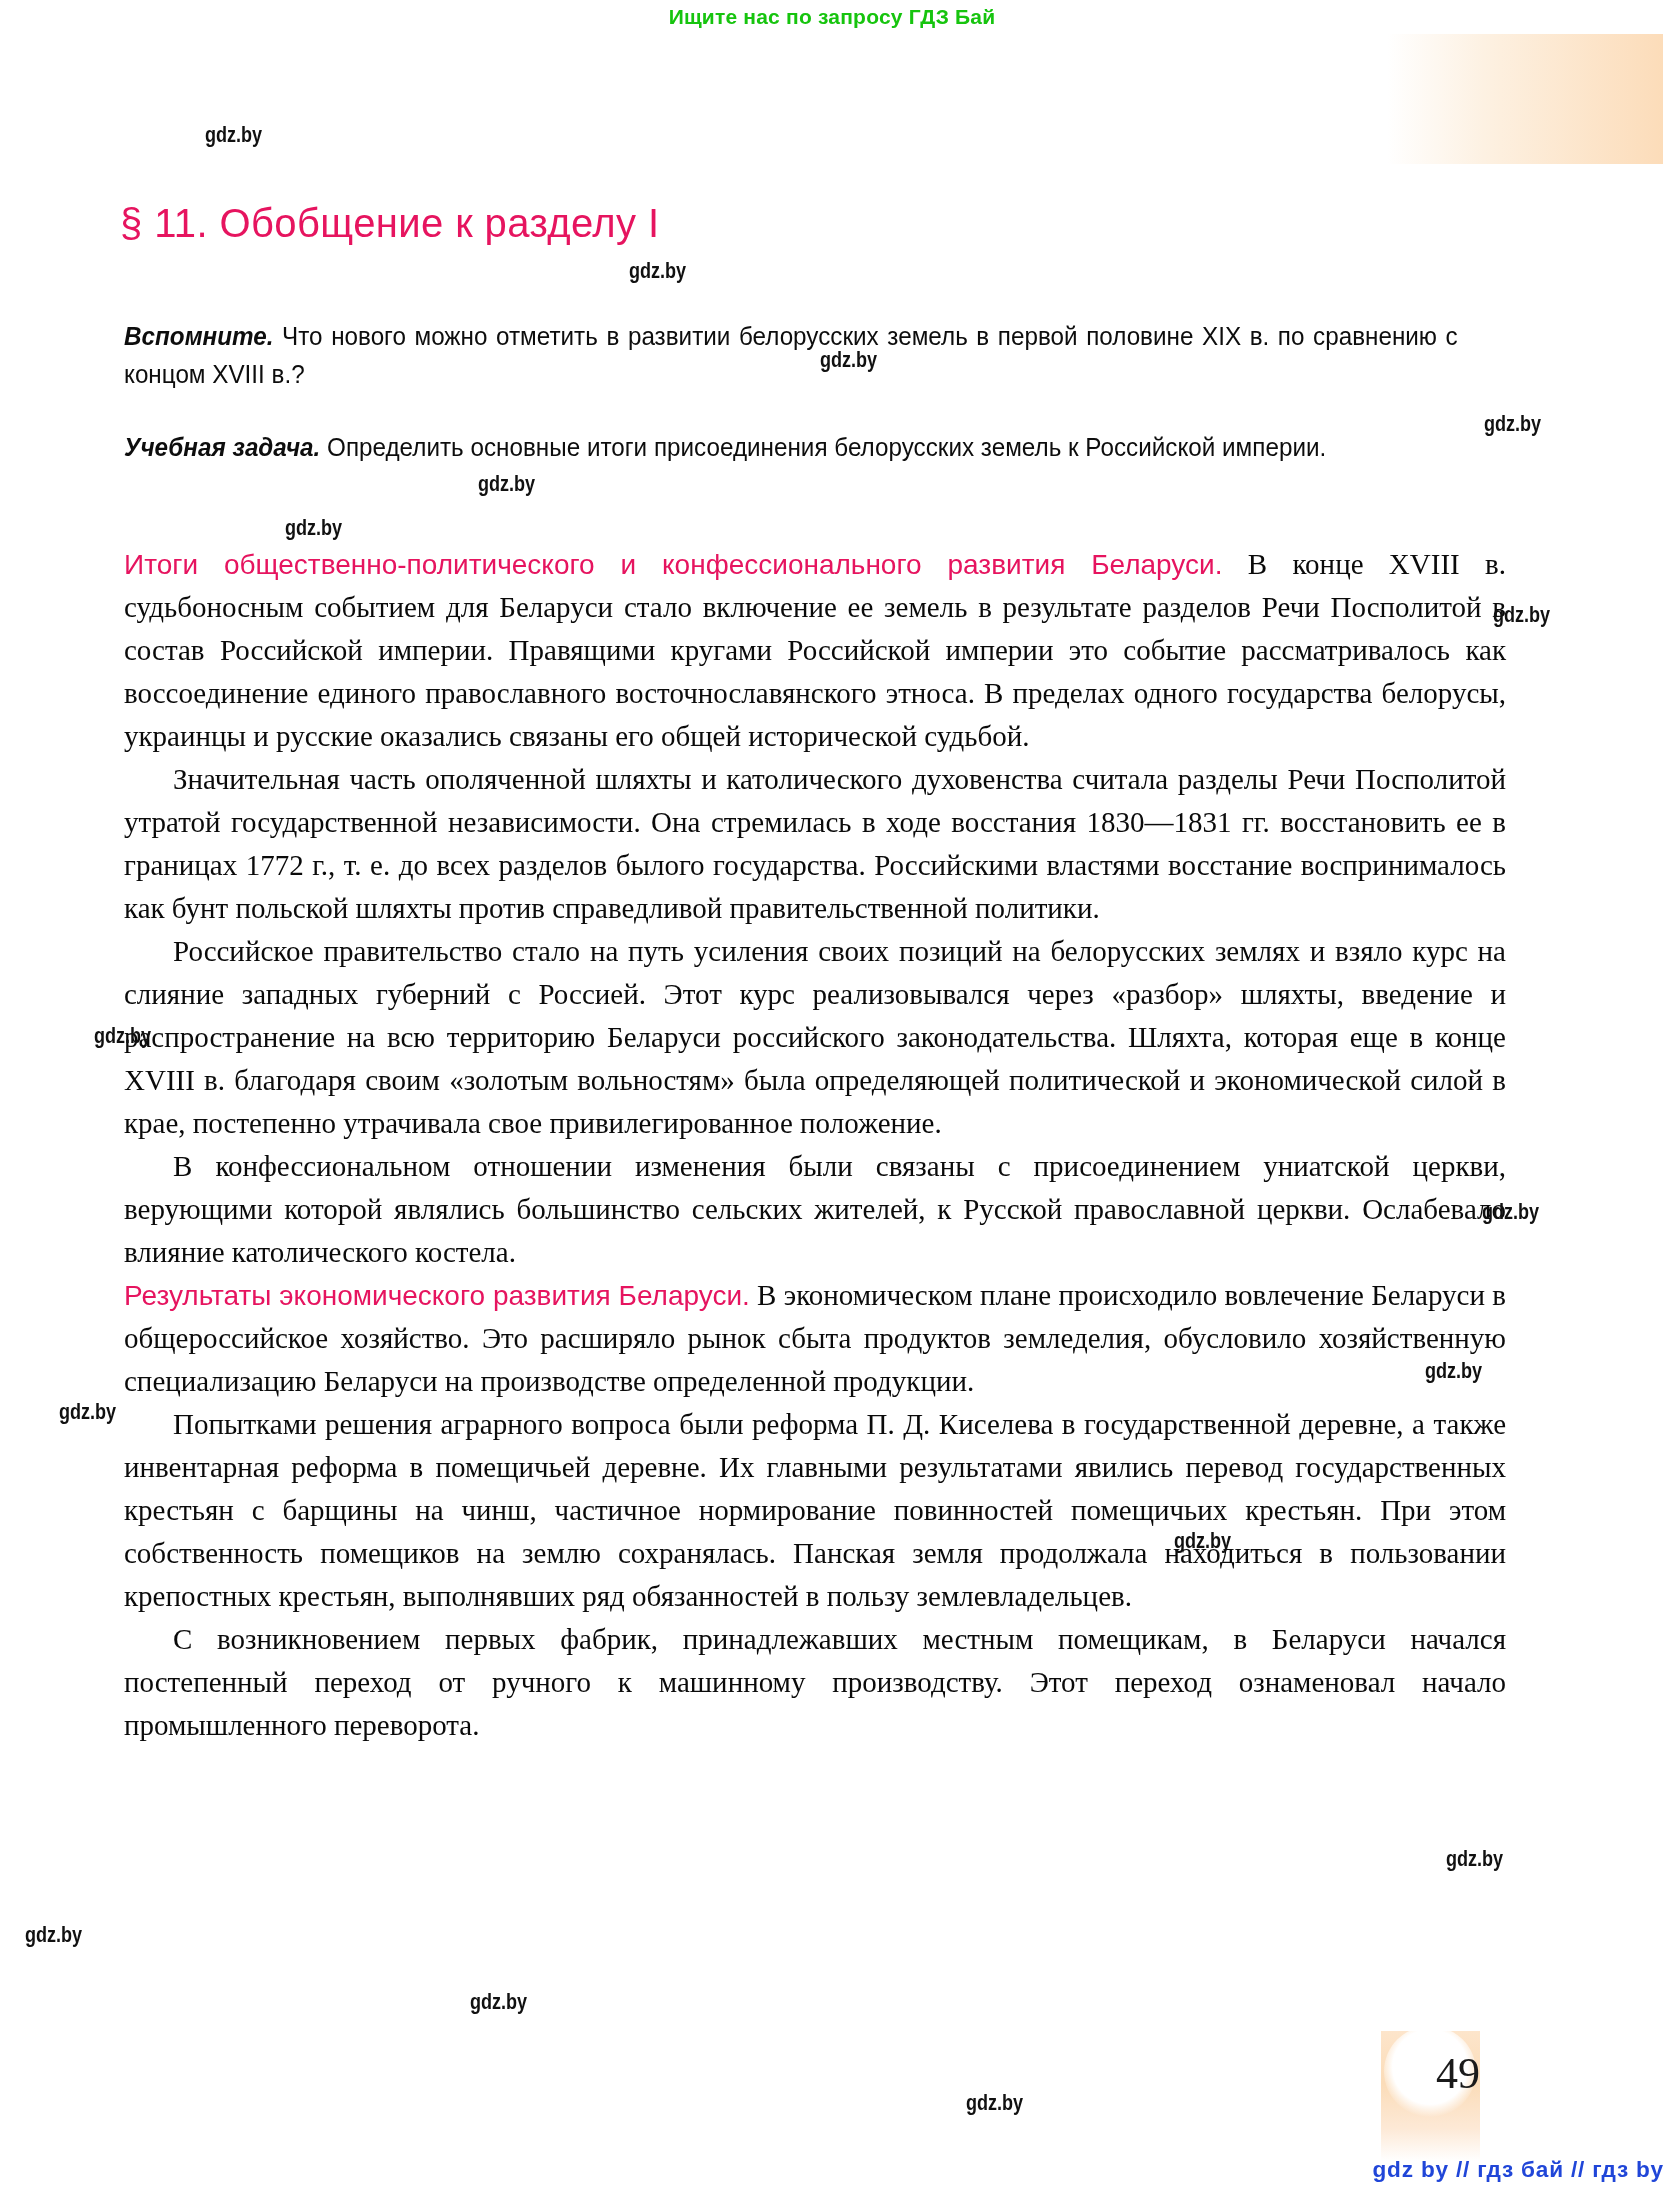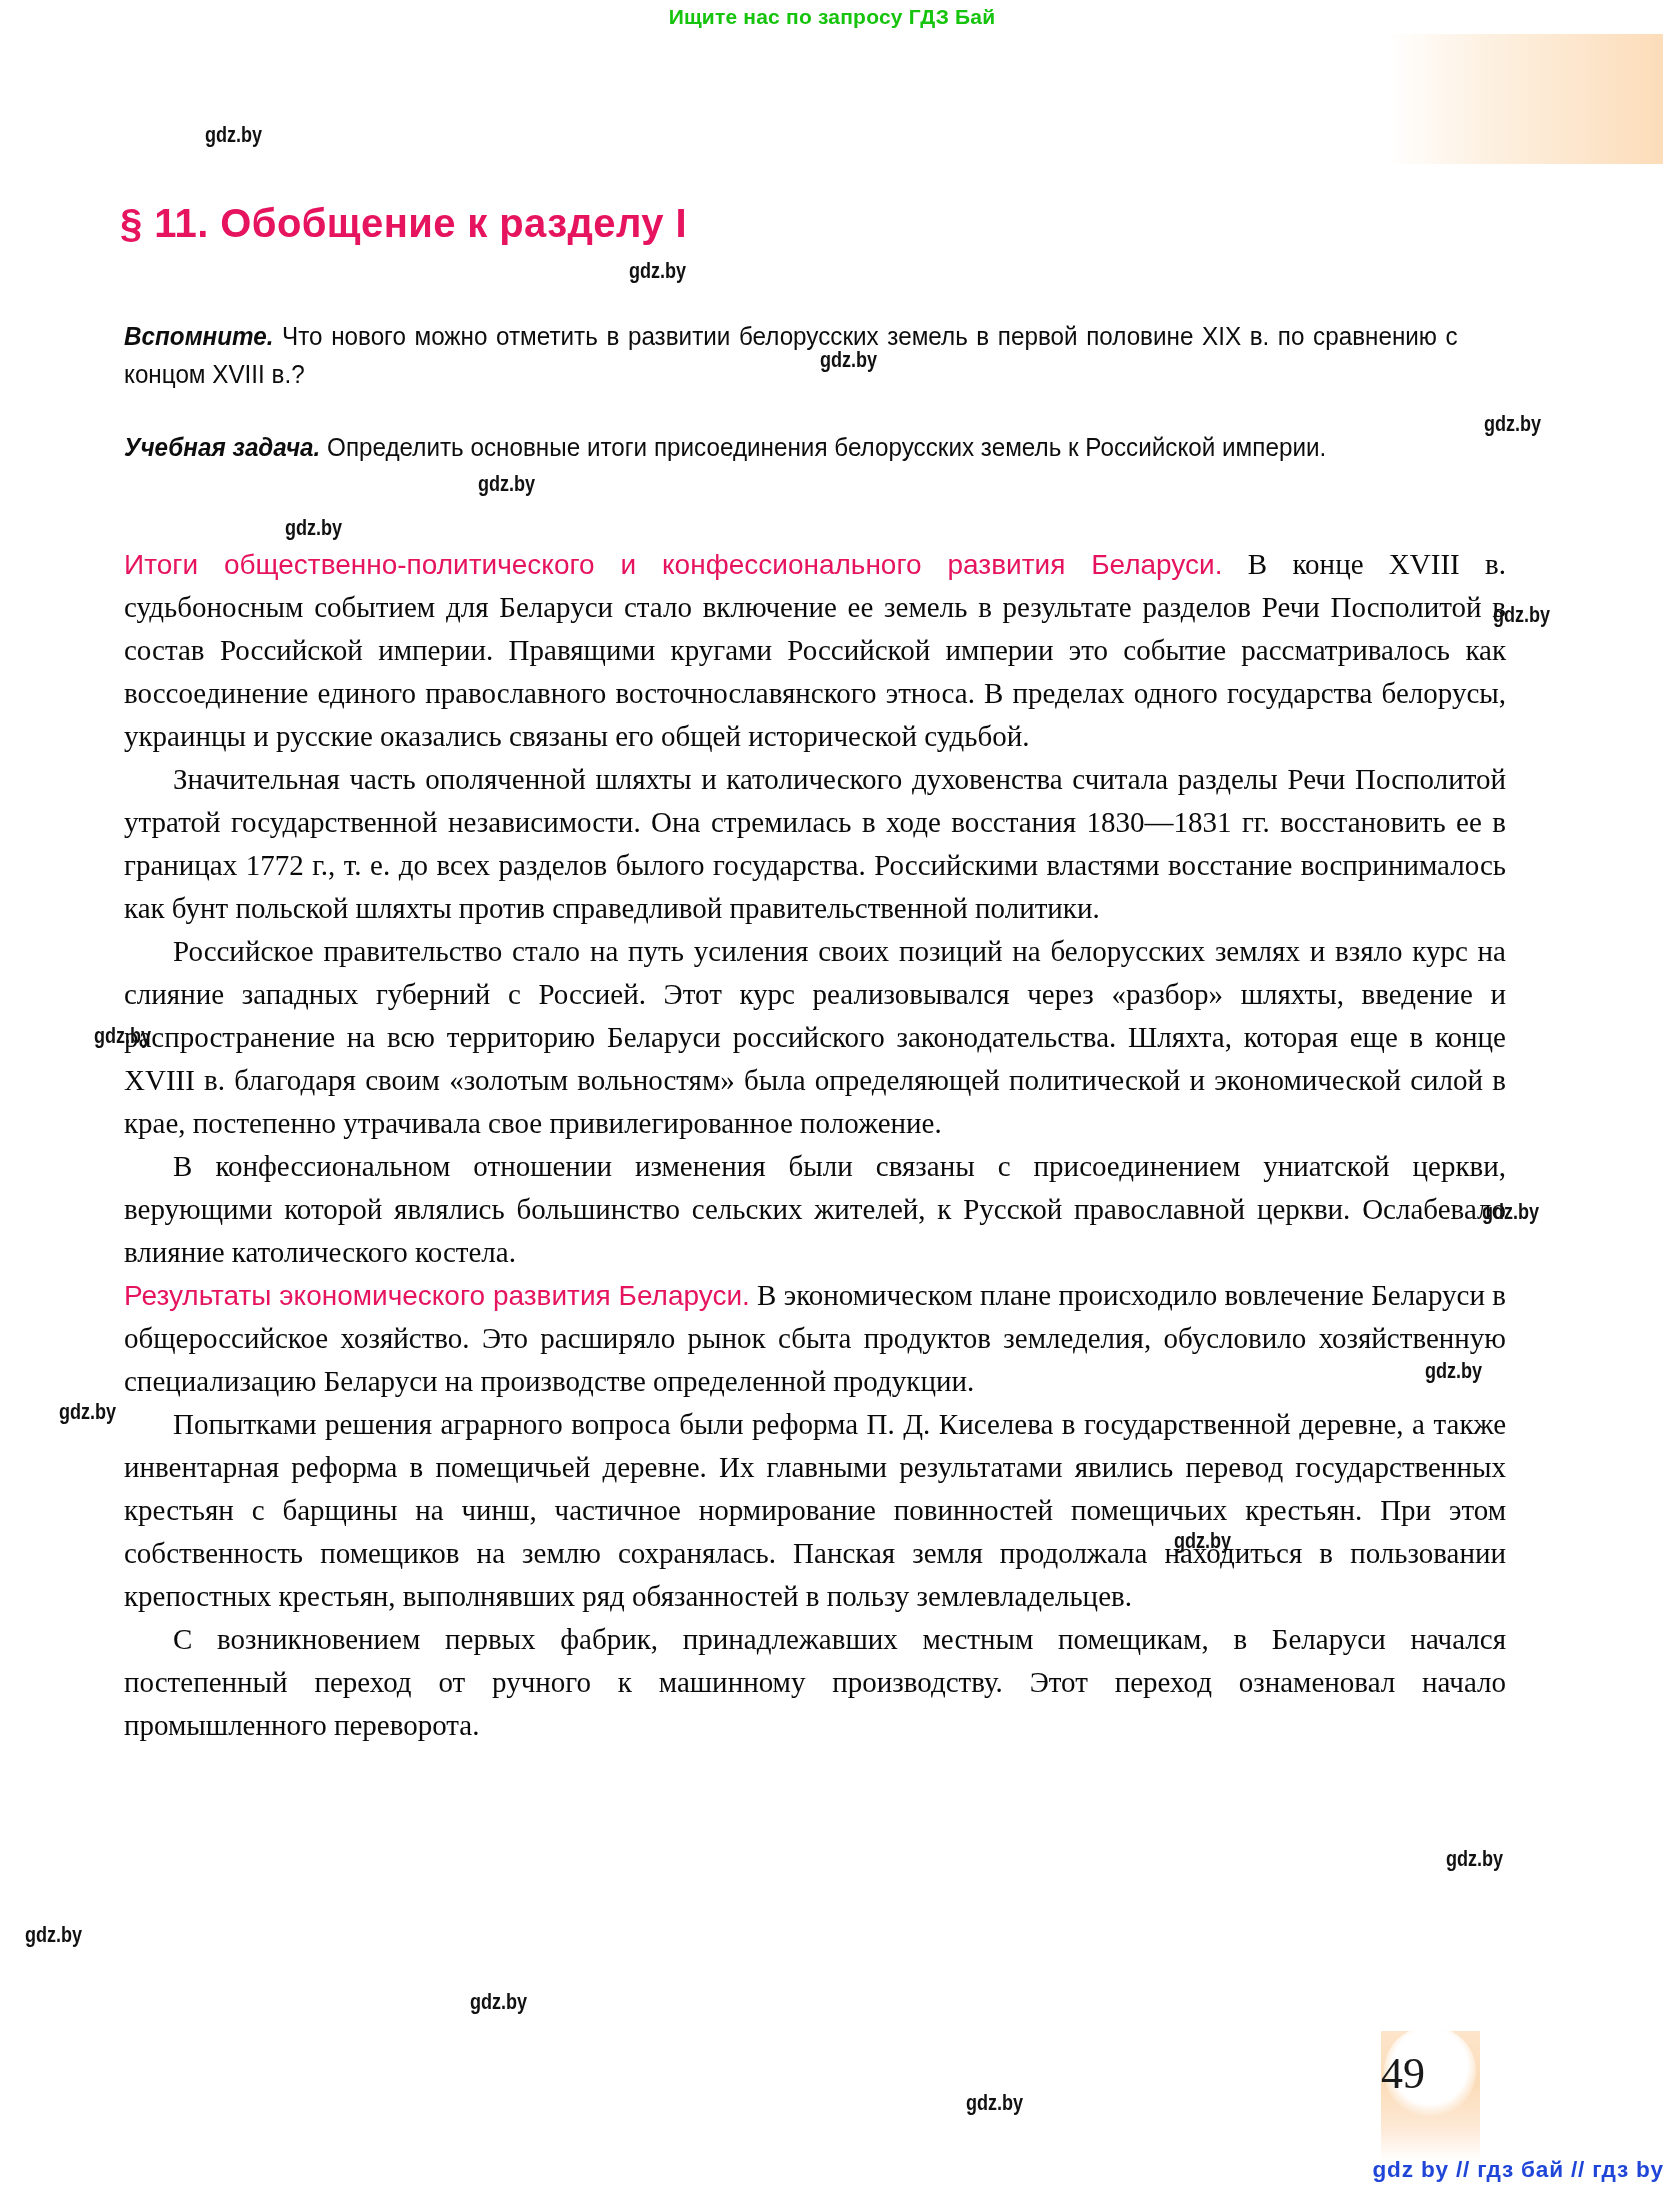--- a/index.html
+++ b/index.html
@@ -51,21 +51,21 @@
     transform: scaleX(0.82);
     transform-origin: left center;
   }
 
   
   .section-title {
     position: absolute;
     left: 120px;
     top: 174px;
     font-family: "Liberation Sans", "DejaVu Sans", sans-serif;
-    font-weight: bold;
+    font-weight: normal;
     font-size: 40px;
     color: #e6145f;
     letter-spacing: 0.4px;
     white-space: nowrap;
   }
 
   
   .intro {
     position: absolute;
     left: 124px;
@@ -152,21 +152,21 @@
     width: 92px;
     height: 91px;
     border-radius: 50%;
     background: radial-gradient(circle at 50% 45%, #ffffff 55%, rgba(255,255,255,0) 74%);
   }
   .page-number {
     position: absolute;
     left: 0;
     top: 17px;
     width: 99px;
-    text-align: left;
+    text-align: right;
     font-family: "Liberation Serif", "DejaVu Serif", serif;
     font-size: 44px;
     color: #1a1a1a;
     z-index: 2;
   }
 </style>
 </head>
 <body>
 
 <div class="page">

